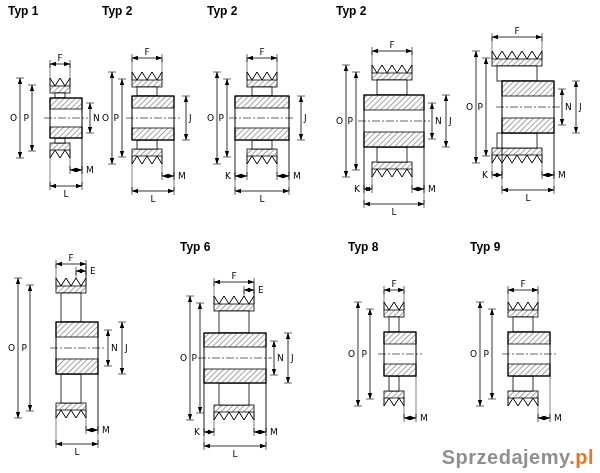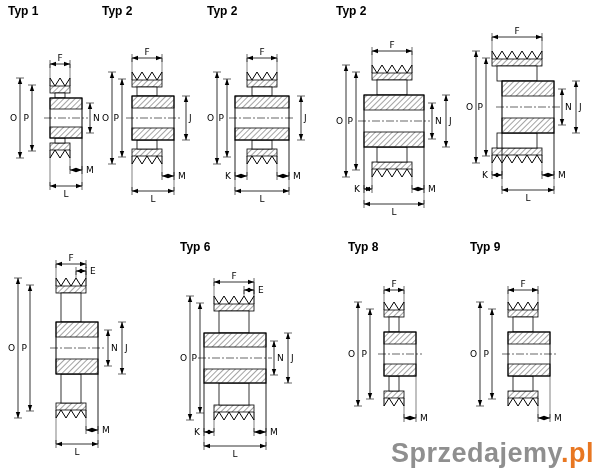--- a/index.html
+++ b/index.html
@@ -5,21 +5,21 @@
   html,body{margin:0;padding:0;background:#fff;}
   .stage{
     position:relative;width:600px;height:473px;background:#ffffff;overflow:hidden;
     font-family:"Liberation Sans",sans-serif;
   }
   .pulley{position:absolute;text-align:left;}
   .pulley .title{font-size:12px;font-weight:bold;color:#000;height:14px;line-height:14px;}
   svg.drawing{display:block;}
   svg text{font-family:"DejaVu Sans",sans-serif;font-size:9px;fill:#000;}
   .watermark{
-    position:absolute;right:6px;bottom:4px;font-size:27px;font-weight:bold;
+    position:absolute;right:6px;bottom:4px;font-size:20px;font-weight:bold;
     color:#8f8f8f;letter-spacing:0.5px;
     text-shadow:0 0 2px #ffffff,0 0 2px #ffffff;
   }
   .watermark .tld{color:#e87722;}
   .defs-holder{position:absolute;width:0;height:0;overflow:hidden;}
 </style>
 </head>
 <body>
 
 <div class="stage">

